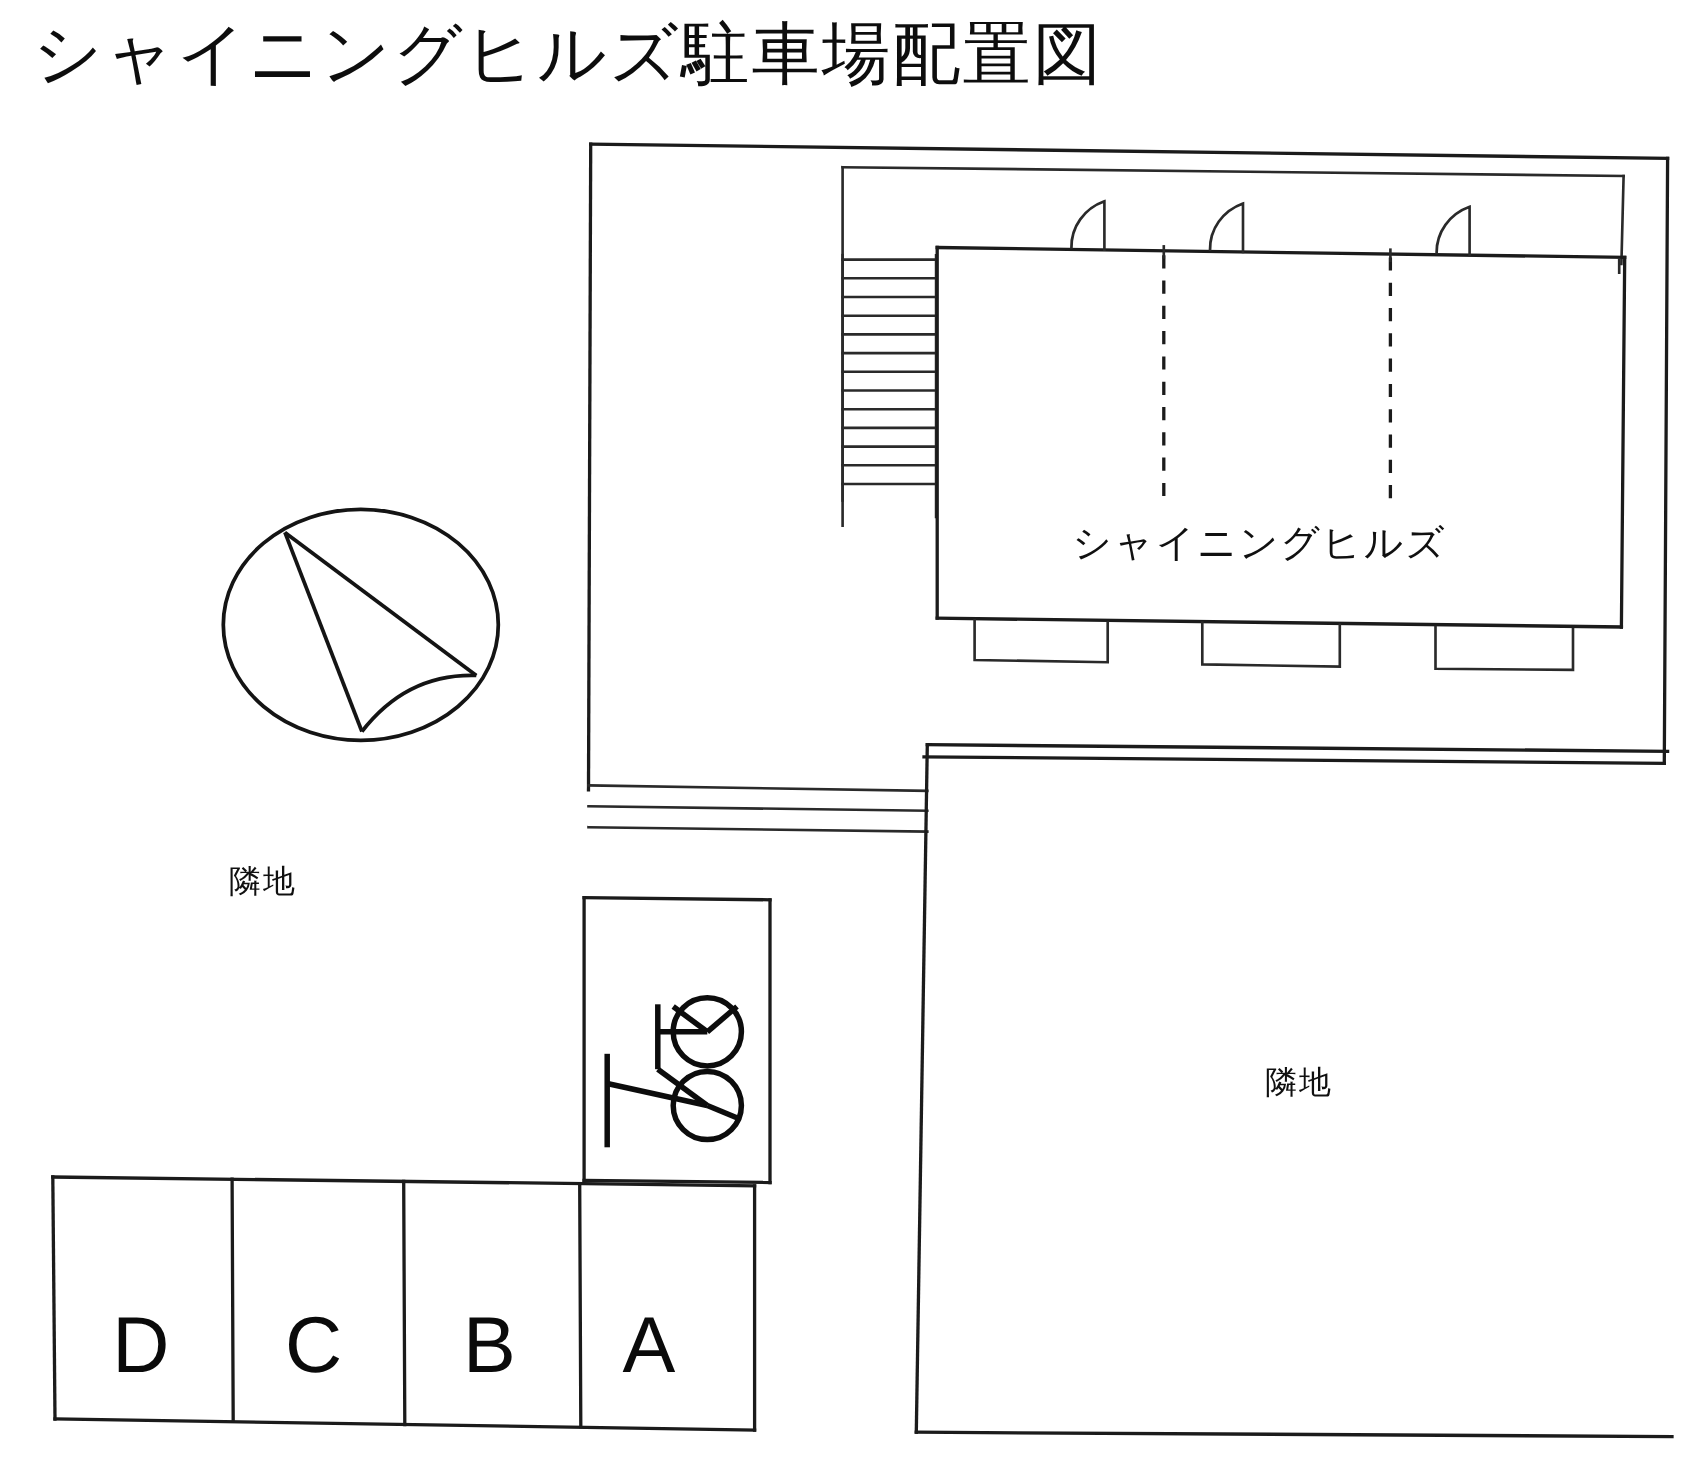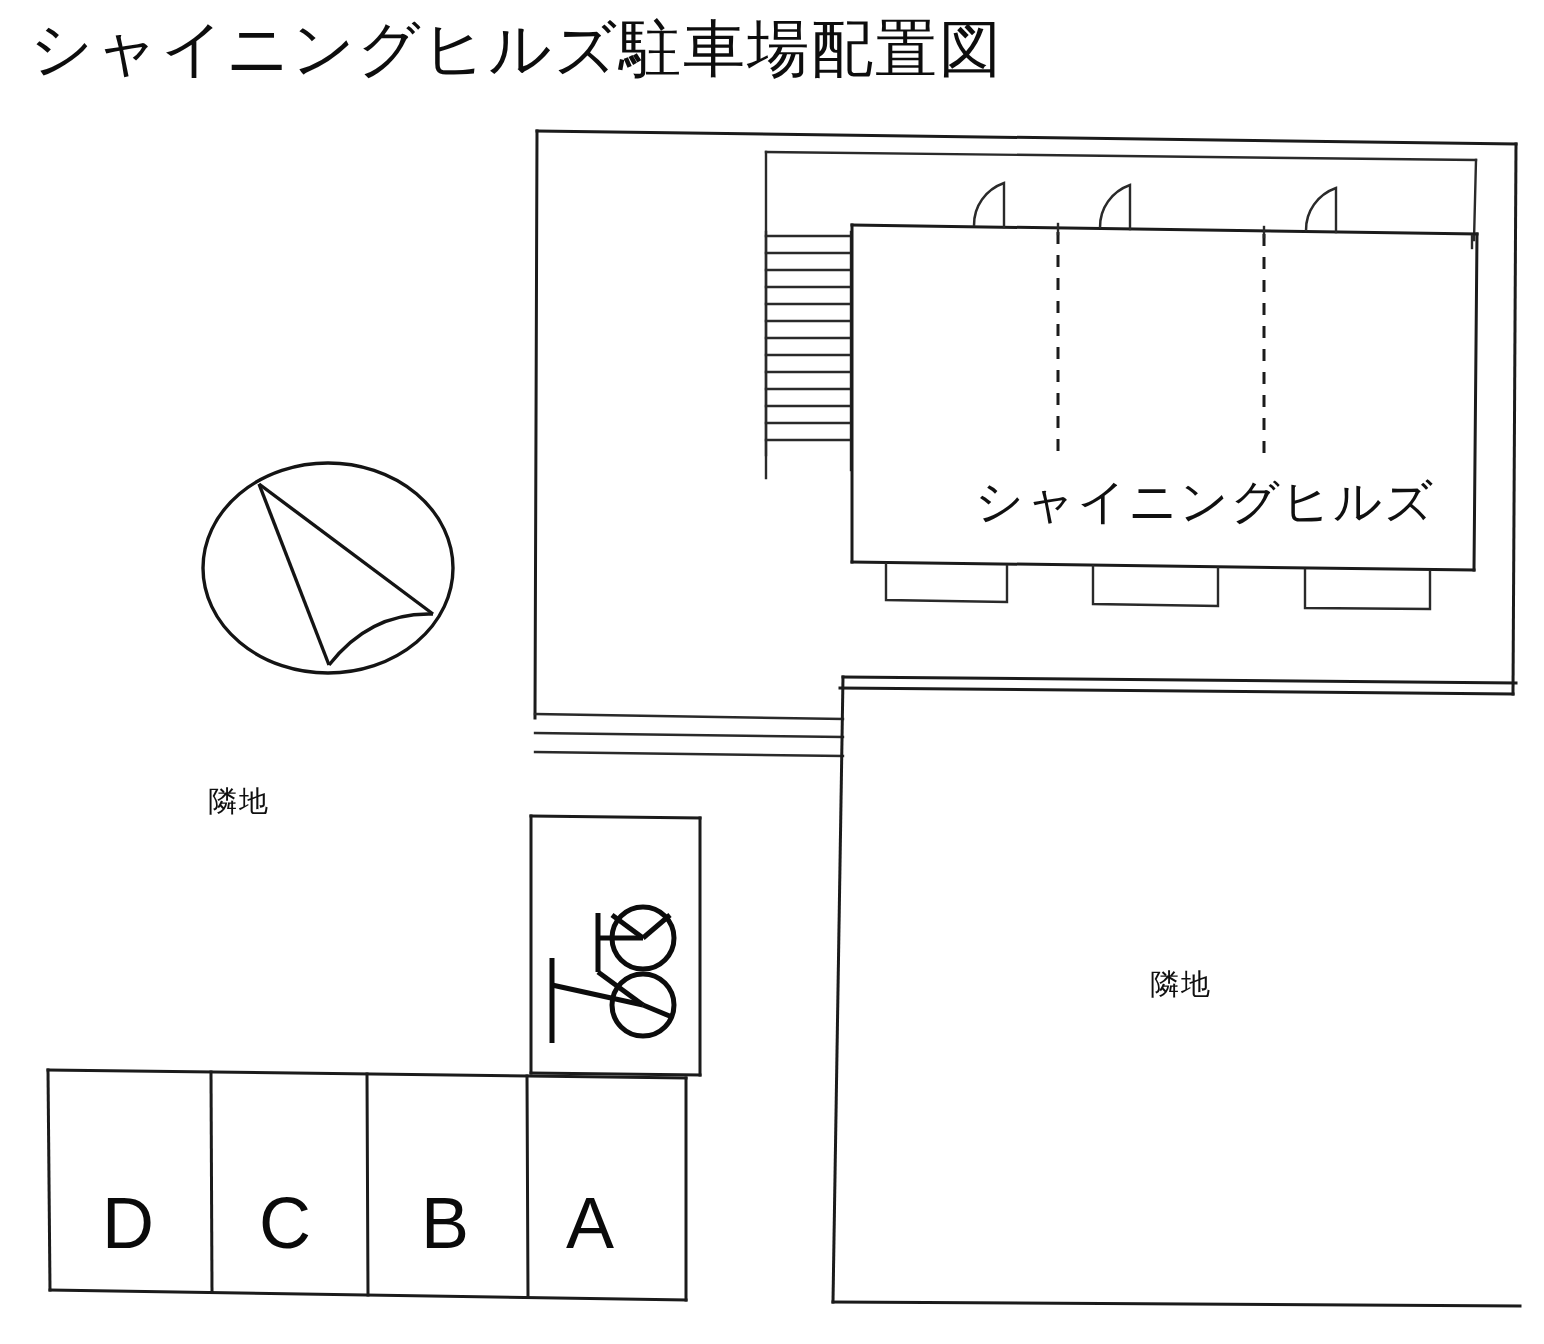--- a/index.html
+++ b/index.html
@@ -43,21 +43,21 @@
     font-size: 29px;
     letter-spacing: 2px;
     color: #101010;
     white-space: nowrap;
     font-family: "DejaVu Sans", "Liberation Sans", sans-serif;
   }
 
   #label-building {
     left: 975px;
     top: 470px;
-    font-size: 48px;
+    font-size: 35px;
   }
   #label-neighbor-left {
     left: 208px;
     top: 782px;
   }
   #label-neighbor-right {
     left: 1150px;
     top: 965px;
   }
 

